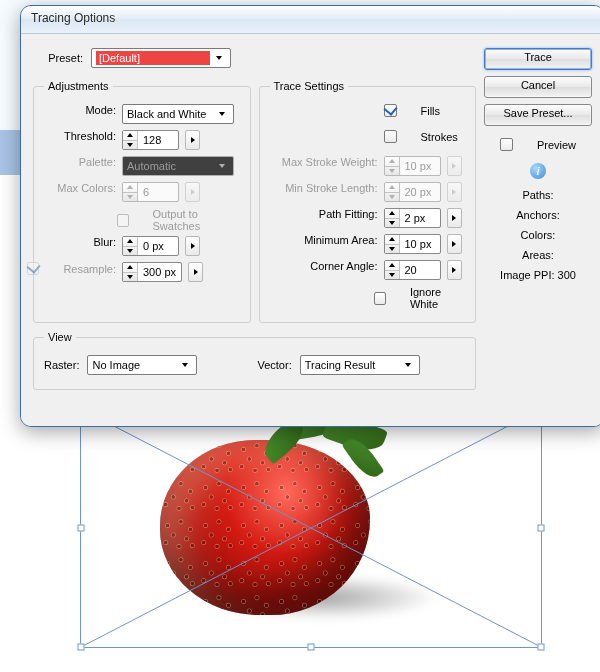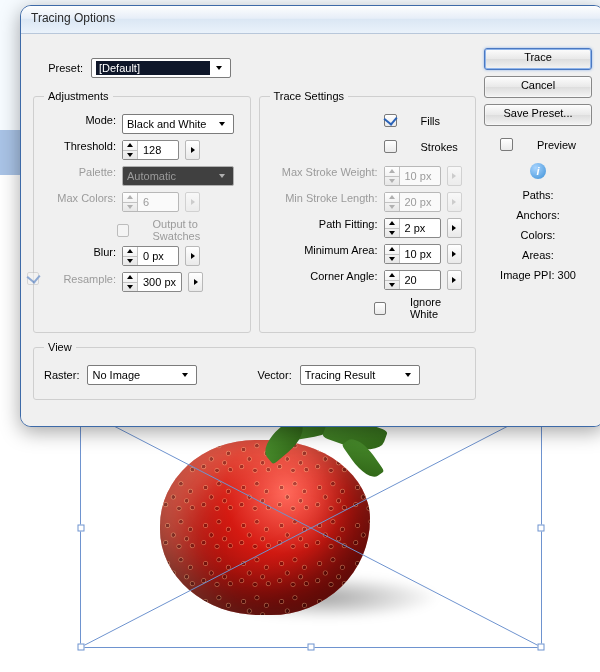--- a/index.html
+++ b/index.html
@@ -133,21 +133,20 @@
     padding: 12px 12px 10px 12px;
     height: calc(100% - 28px);
     display: flex;
     gap: 8px;
   }
   .left-col {
     flex: 1;
     display: flex;
     flex-direction: column;
     gap: 8px;
-    margin-top: 10px;
   }
   .right-col {
     width: 108px;
     display: flex;
     flex-direction: column;
     gap: 6px;
     padding-top: 2px;
   }
   .preset-row {
     display: flex;
@@ -166,21 +165,21 @@
     padding: 0 2px 0 4px;
     min-width: 120px;
     position: relative;
   }
   .dropdown .dd-text { flex: 1; }
   .dropdown .dd-arrow {
     width: 18px;
     display:flex;align-items:center;justify-content:center;
   }
   .dropdown.selected .dd-text {
-    background: #0f172a;
+    background: #ef4444;
     color: #fff;
     padding: 1px 3px;
     margin: 1px 0;
   }
   .dropdown.disabled, .spinner.disabled, .lbl.disabled, .chk.disabled { color: #9b9b9b; }
   .dropdown.disabled { background:#404040; border-color:#b0b0b0;}
   fieldset {
     border: 1px solid #cfcfcf;
     border-radius: 3px;
     margin: 0;

